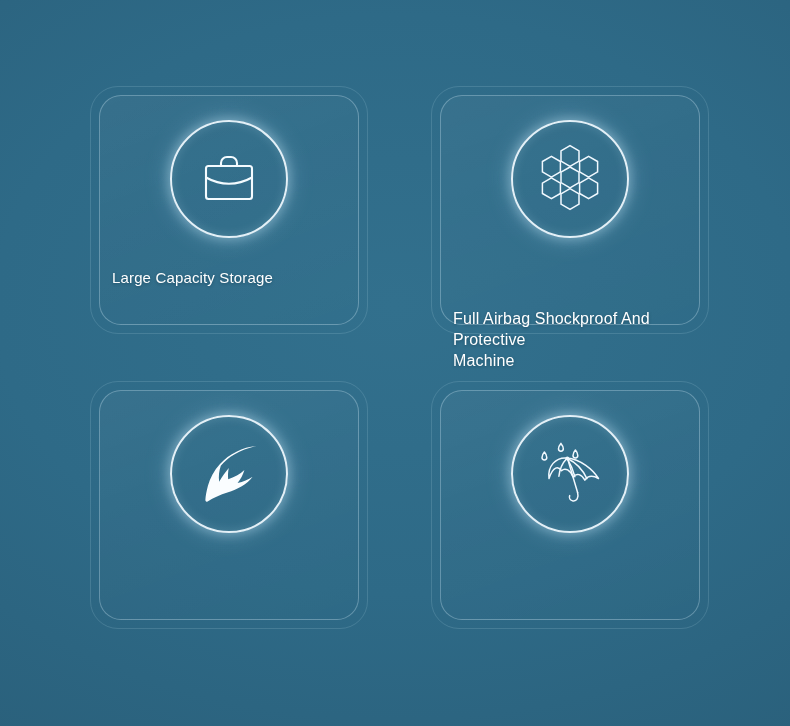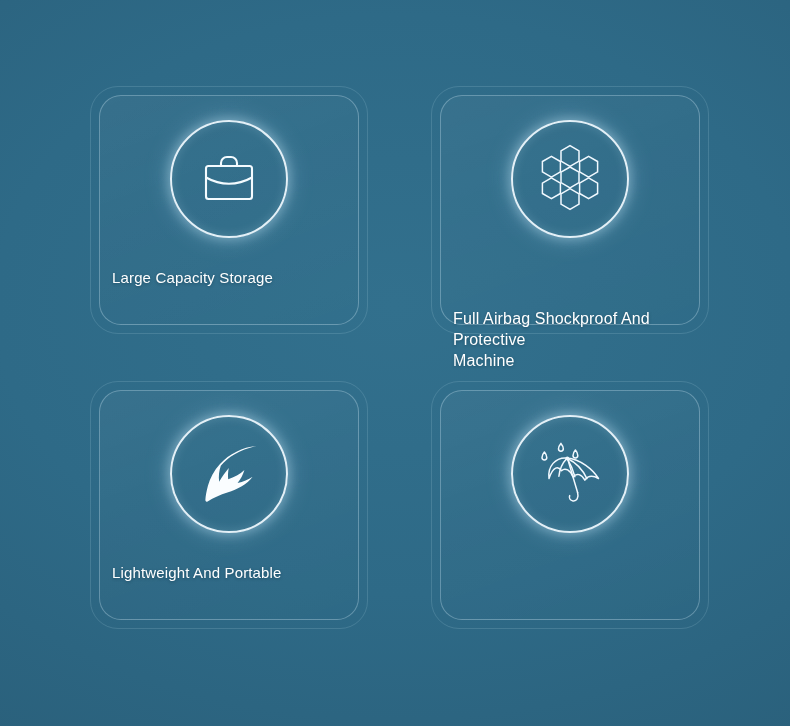--- a/index.html
+++ b/index.html
@@ -182,21 +182,20 @@
                  C52.4 36.6 47 38.8 41.6 40.1
                  C44.6 36.4 47 32 48.4 27.1
                  C44 31.2 38.2 34.4 32.2 36.2
                  C31.8 32.6 32 28.8 32.8 25
                  C29.4 29.2 26 33.8 23.2 38.8
                  C22.4 33.6 23 28 24.8 22.8
                  C31.6 14.2 43.4 7 60 3 Z"></path>
             </svg>
           </span>
         </div>
-        <div class="card-caption size-lg">Lightweight And Portable</div>
       </div>
     </div>
 
     <div class="feature-card pos-3">
       <div class="card-inner">
         <div class="icon-circle">
           <span>
             <svg width="74" height="70" viewBox="0 0 74 70" aria-hidden="true">
               <g class="icon-stroke-thin">
 

